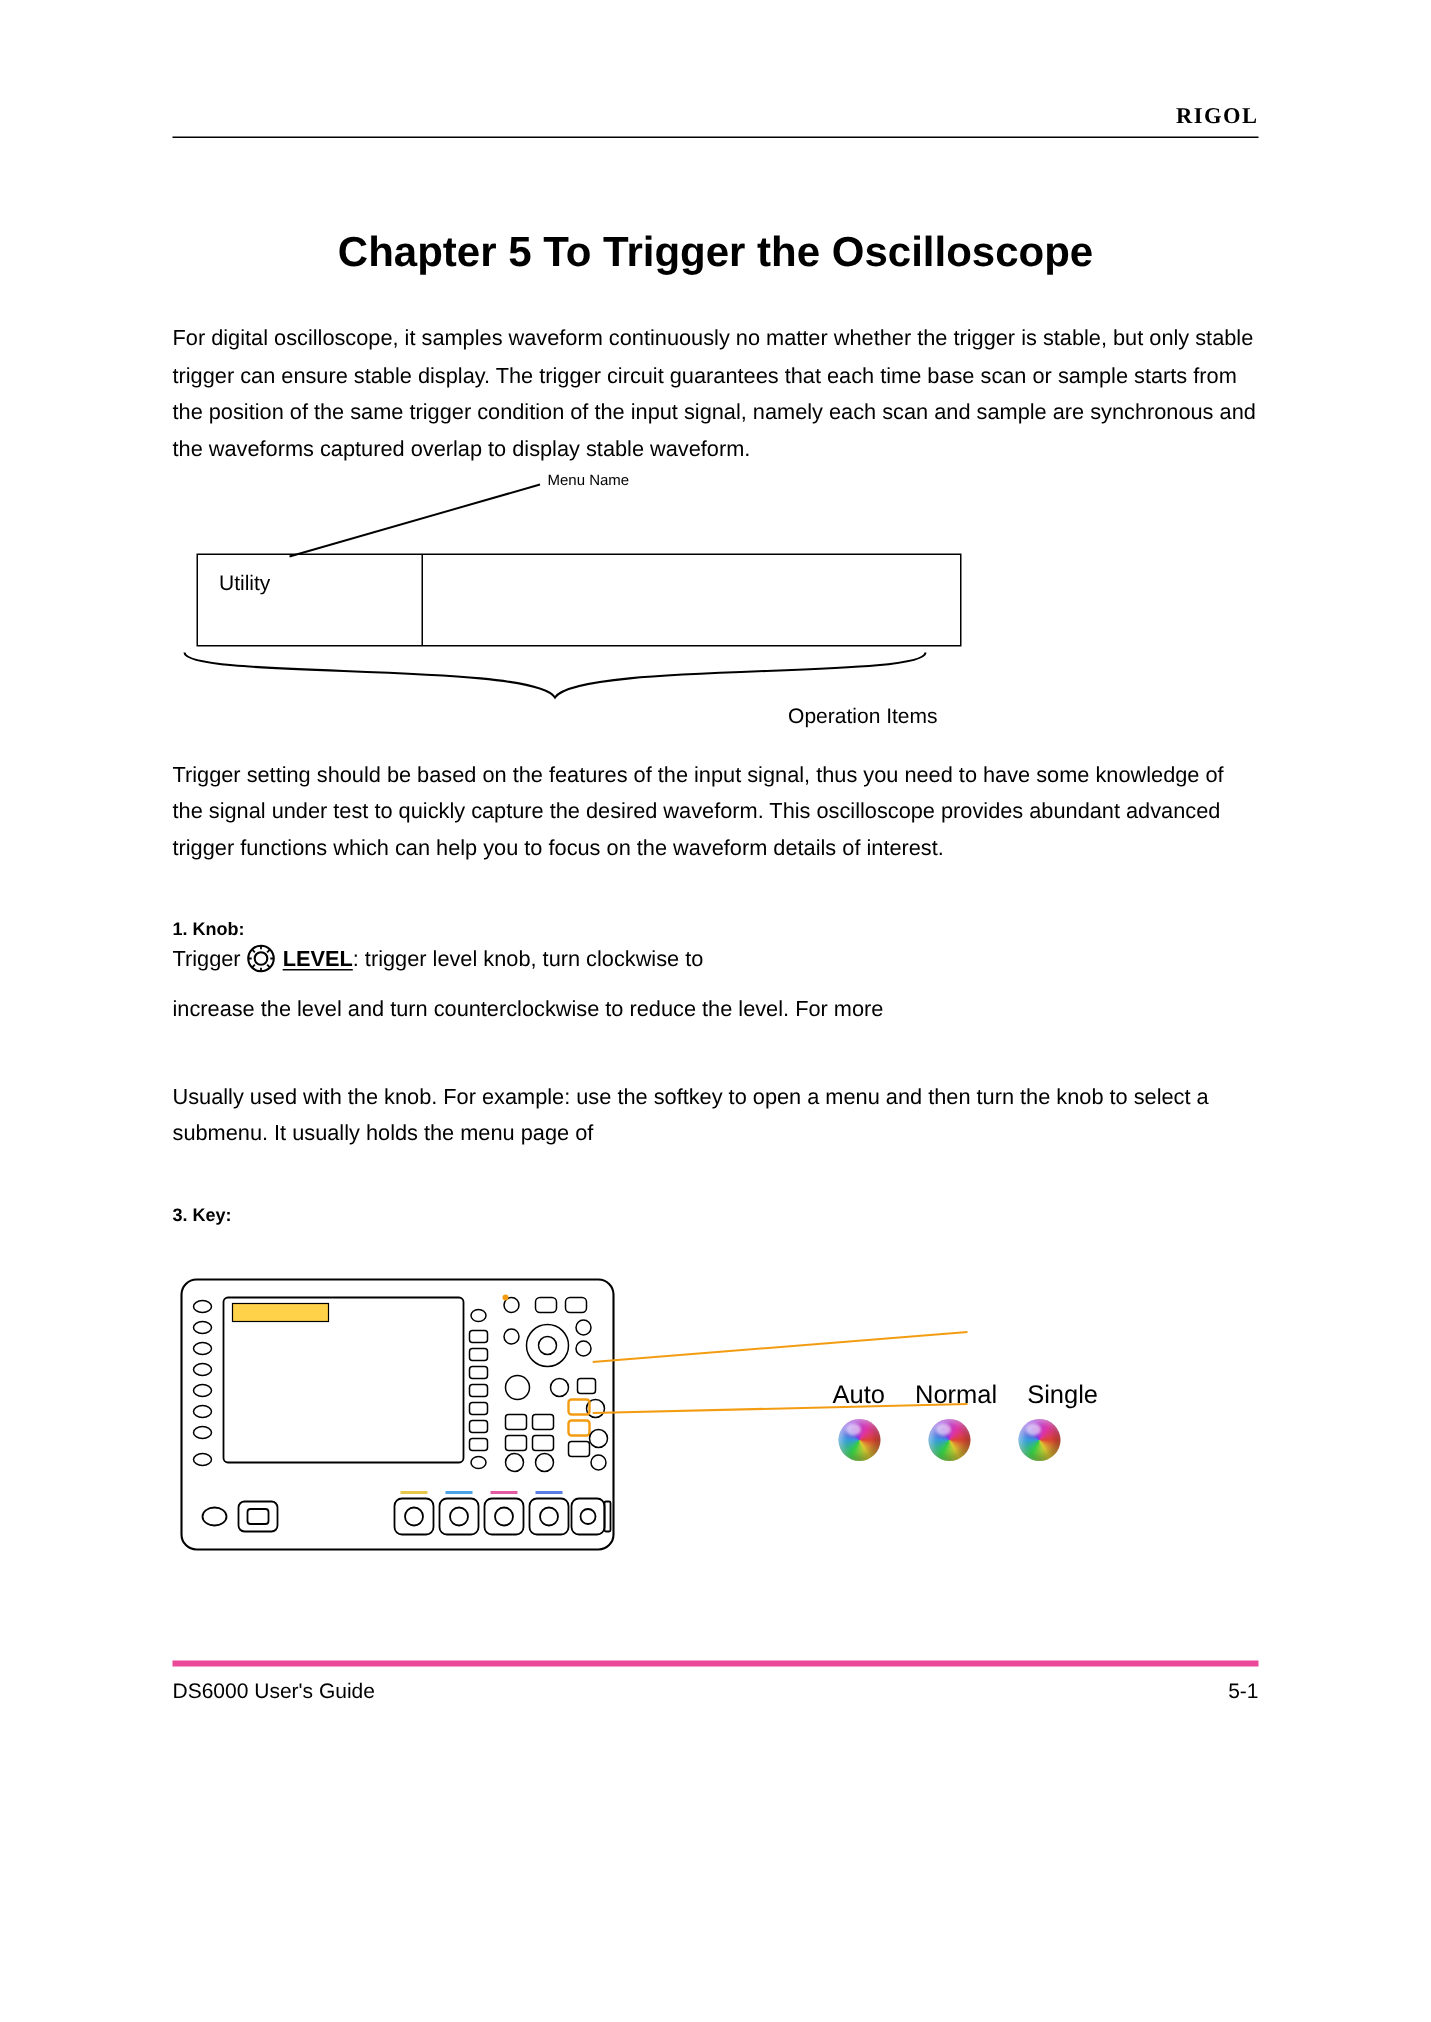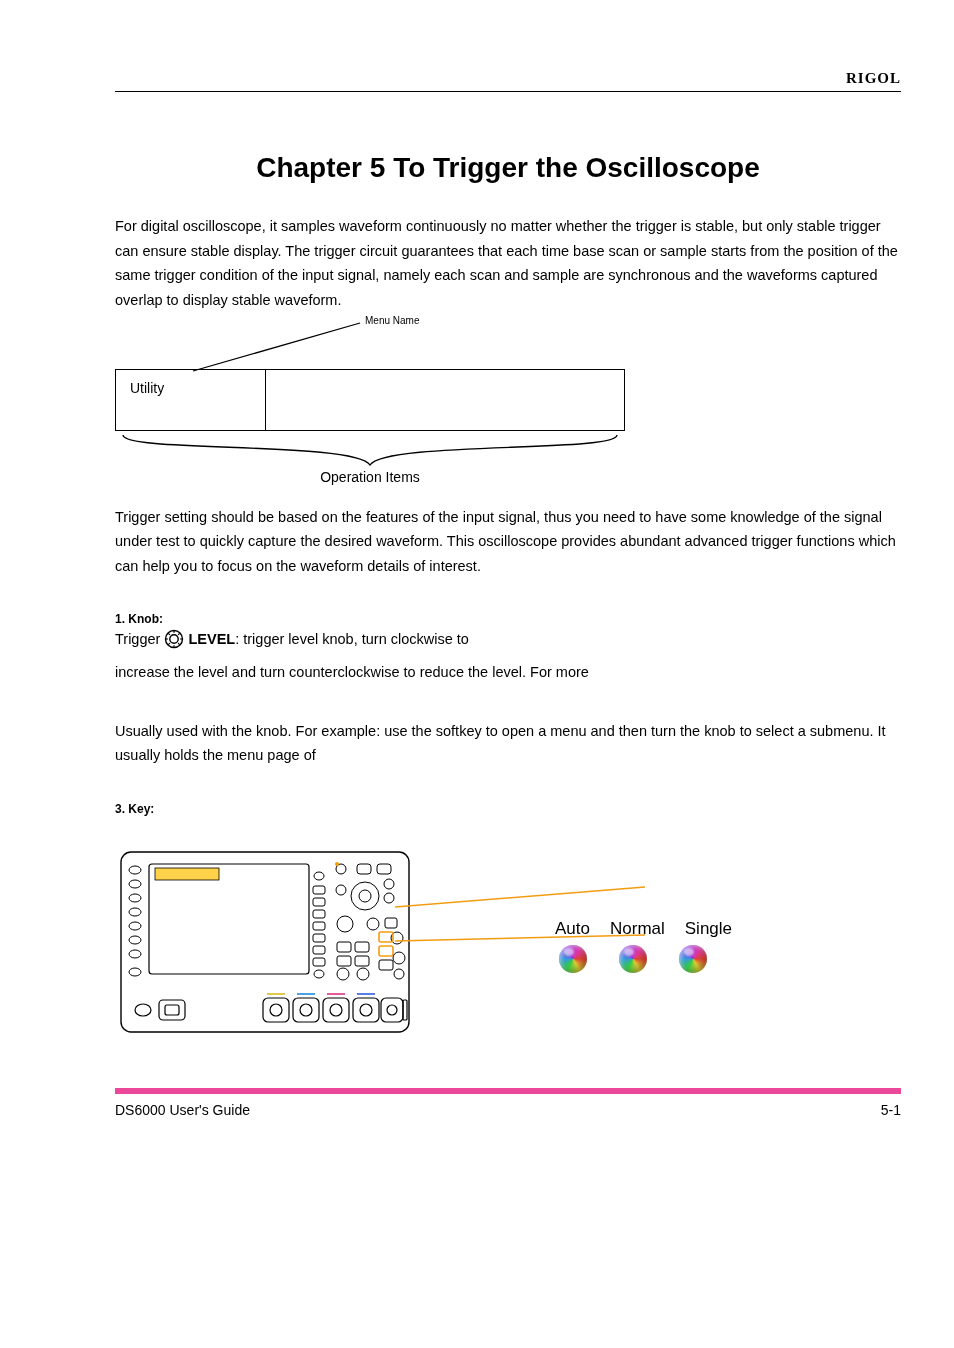--- a/index.html
+++ b/index.html
@@ -6,21 +6,21 @@
   body {
     margin: 0;
     padding: 0;
     background: #fff;
     font-family: Verdana, Arial, sans-serif;
     font-size: 14.5px;
     color: #000;
     width: 954px;
   }
   .page {
-    padding: 70px 53px 40px 115px;
+    padding: 70px 115px 40px 115px;
     position: relative;
   }
   .header-right {
     text-align: right;
     font-family: Georgia, 'Times New Roman', serif;
     font-weight: bold;
     font-size: 15px;
     letter-spacing: 1px;
     padding-bottom: 4px;
   }
@@ -28,51 +28,51 @@
     border: 0; border-top: 1px solid #000; margin:0 0 40px 0;
   }
   h1 {
     font-size: 28px;
     font-weight: bold;
     margin: 60px 0 30px 0;
     text-align: center;
   }
   p { line-height: 1.7; margin: 0 0 6px 0; }
   .bold { font-weight: bold; }
-  .souline { }
+  .souline { text-decoration: underline; }
 
   
   .pointer-wrap { position: relative; height: 50px; margin-top:6px;}
   .label-menuname {
     position: absolute;
     left: 250px; top: -4px;
     font-size: 10px;
   }
   .pointer-svg { position:absolute; left:60px; top:-2px; width:300px; height:56px; }
 
   
   .menu-row {
     display: flex;
     border: 1.5px solid #000;
     width: 510px;
-    margin-left: 0;
+    margin-left: 16px;
   }
   .menu-cell {
     border-right: 1.5px solid #000;
     padding: 10px 14px 26px 14px;
     min-width: 150px;
     height: 60px;
     position: relative;
   }
   .menu-cell:last-child { border-right: none; flex:1; }
   .menu-cell .topv { font-size:14px; }
 
   
   .brace-wrap { width:510px; height:40px; }
-  .op-items-label { text-align:center; width:510px; margin-top:-2px; font-size:14px;}
+  .op-items-label { text-align:right; width:510px; margin-top:-2px; font-size:14px;}
 
   
   .num-sec { margin-top: 34px; }
   .num-head { font-weight:bold; font-size:12px; }
 
   .knob-inline {
     display:inline-block; vertical-align:middle; position:relative; top:3px;
   }
   .knob-svg { width:20px; height:20px; }
 
@@ -112,22 +112,22 @@
     background: conic-gradient(from 90deg, #d43, #dc3, #3c4, #39d, #83d, #d3a, #d43);
     box-shadow: inset -3px -3px 5px rgba(0,0,0,.25), inset 2px 2px 4px rgba(255,255,255,.5);
   }
   .led::after{
     content:""; position:absolute; left:5px; top:3px; width:10px; height:8px; border-radius:50%;
     background: rgba(255,255,255,.6); filter:blur(1px);
   }
 
   .footer {
     display:flex; justify-content:space-between;
-    border-top:6px solid #ec4899;
-    margin-top:42px; padding-top:8px;
+    border-top:4px solid #ec4899;
+    margin-top:60px; padding-top:8px;
     font-size:14px;
     gap:48px;
   }
 
   .mt20{margin-top:20px;}
 </style>
 </head>
 <body>
 
 <div class="page">

